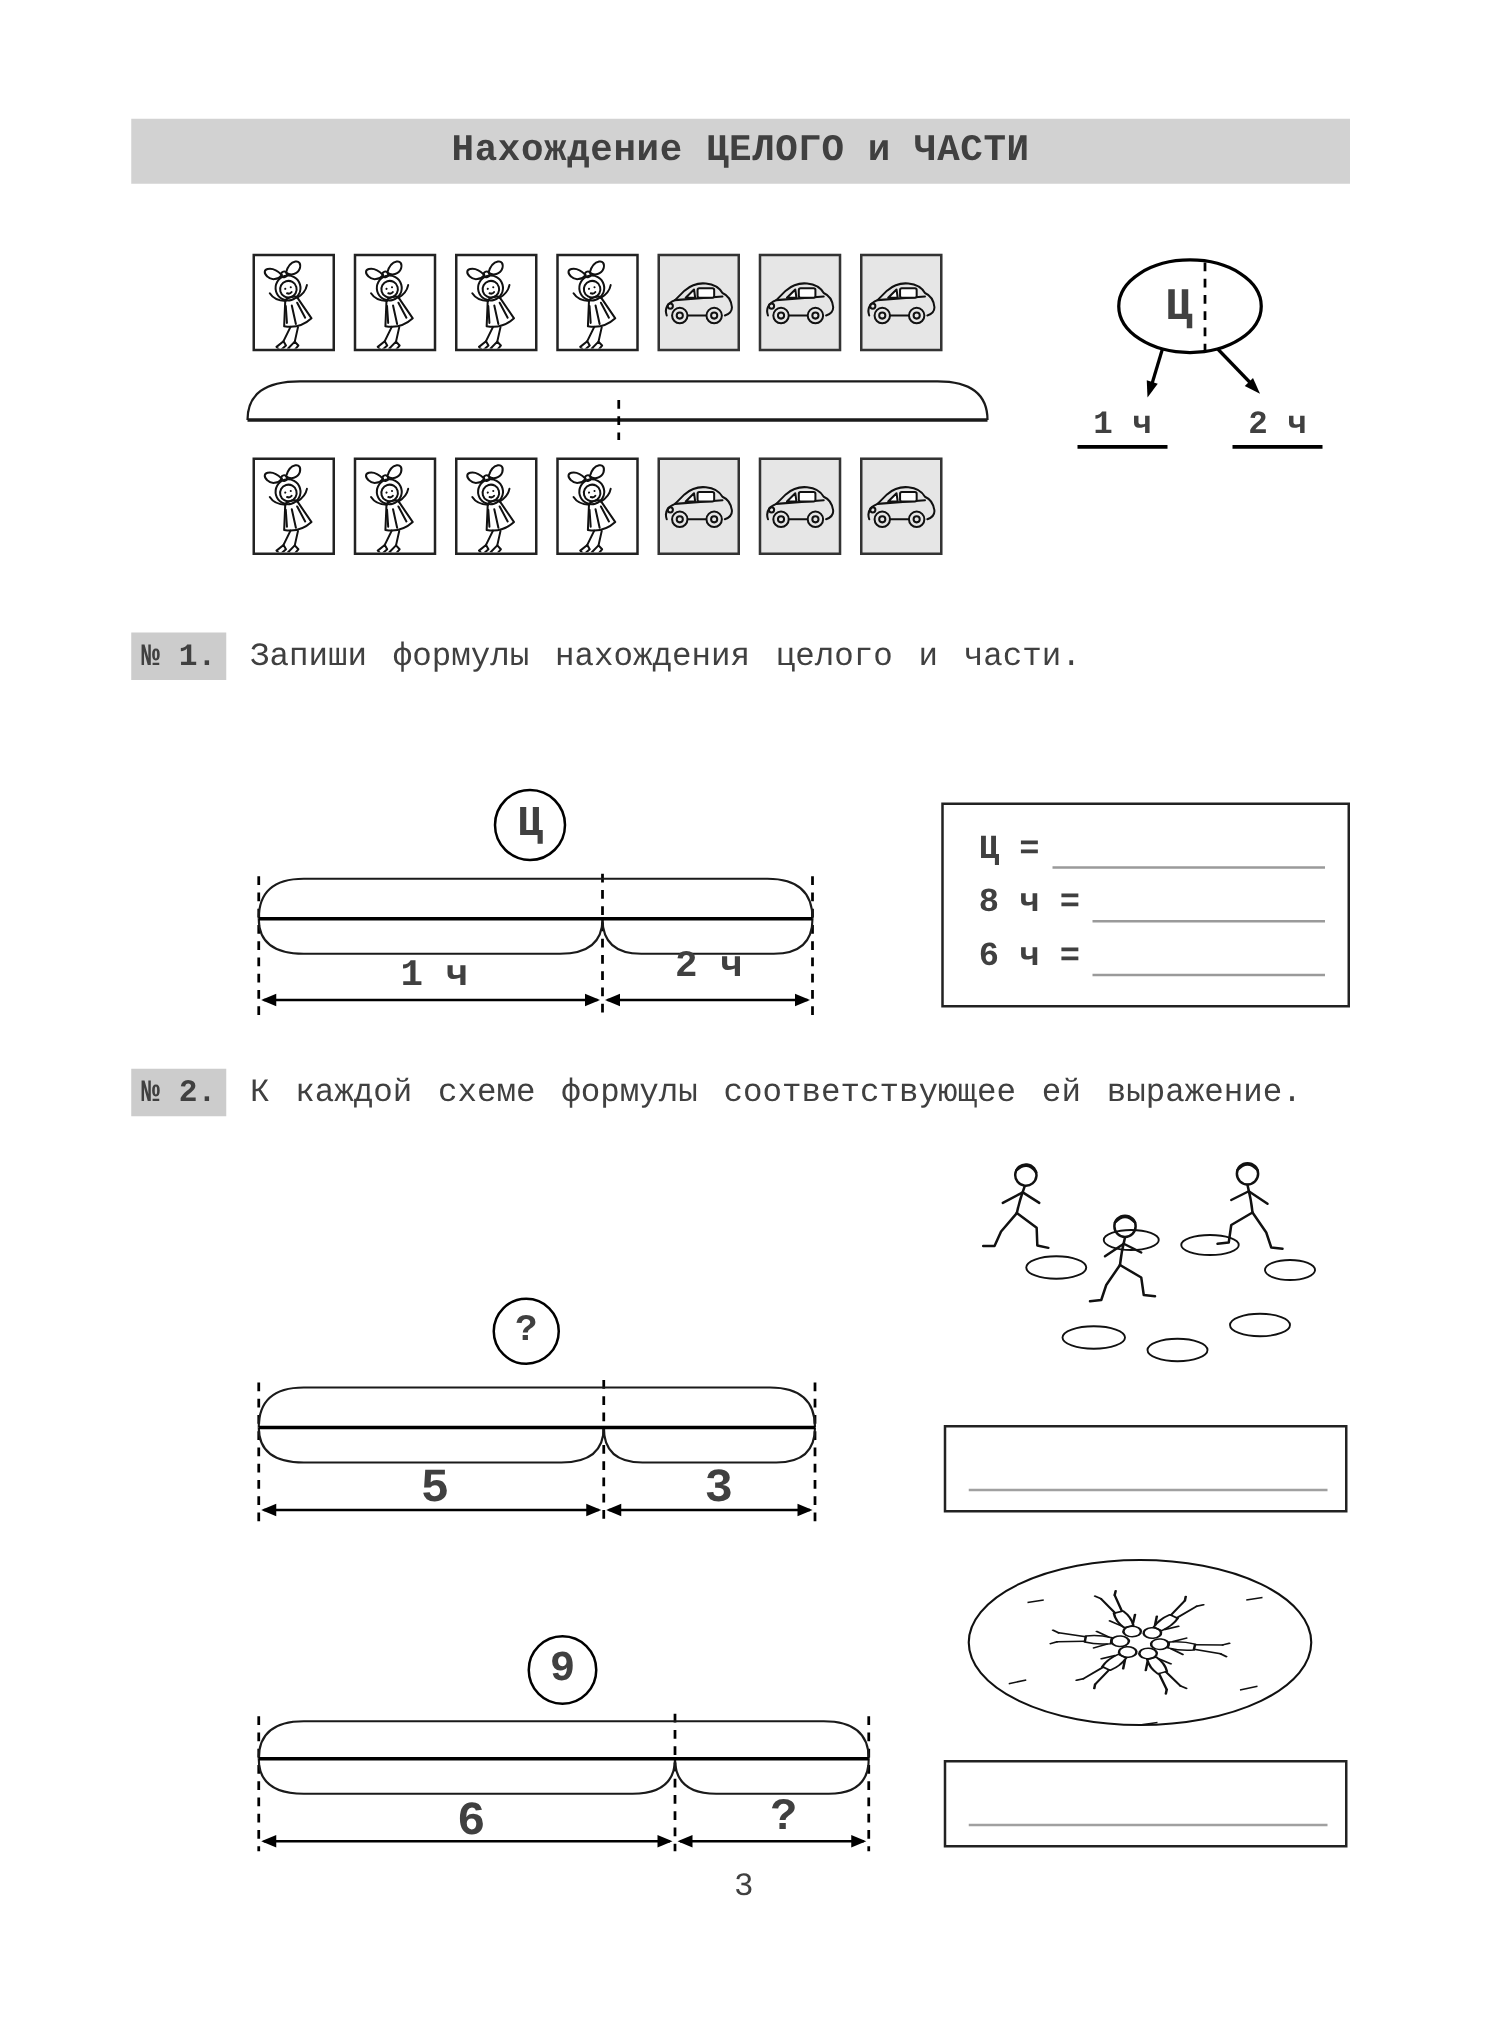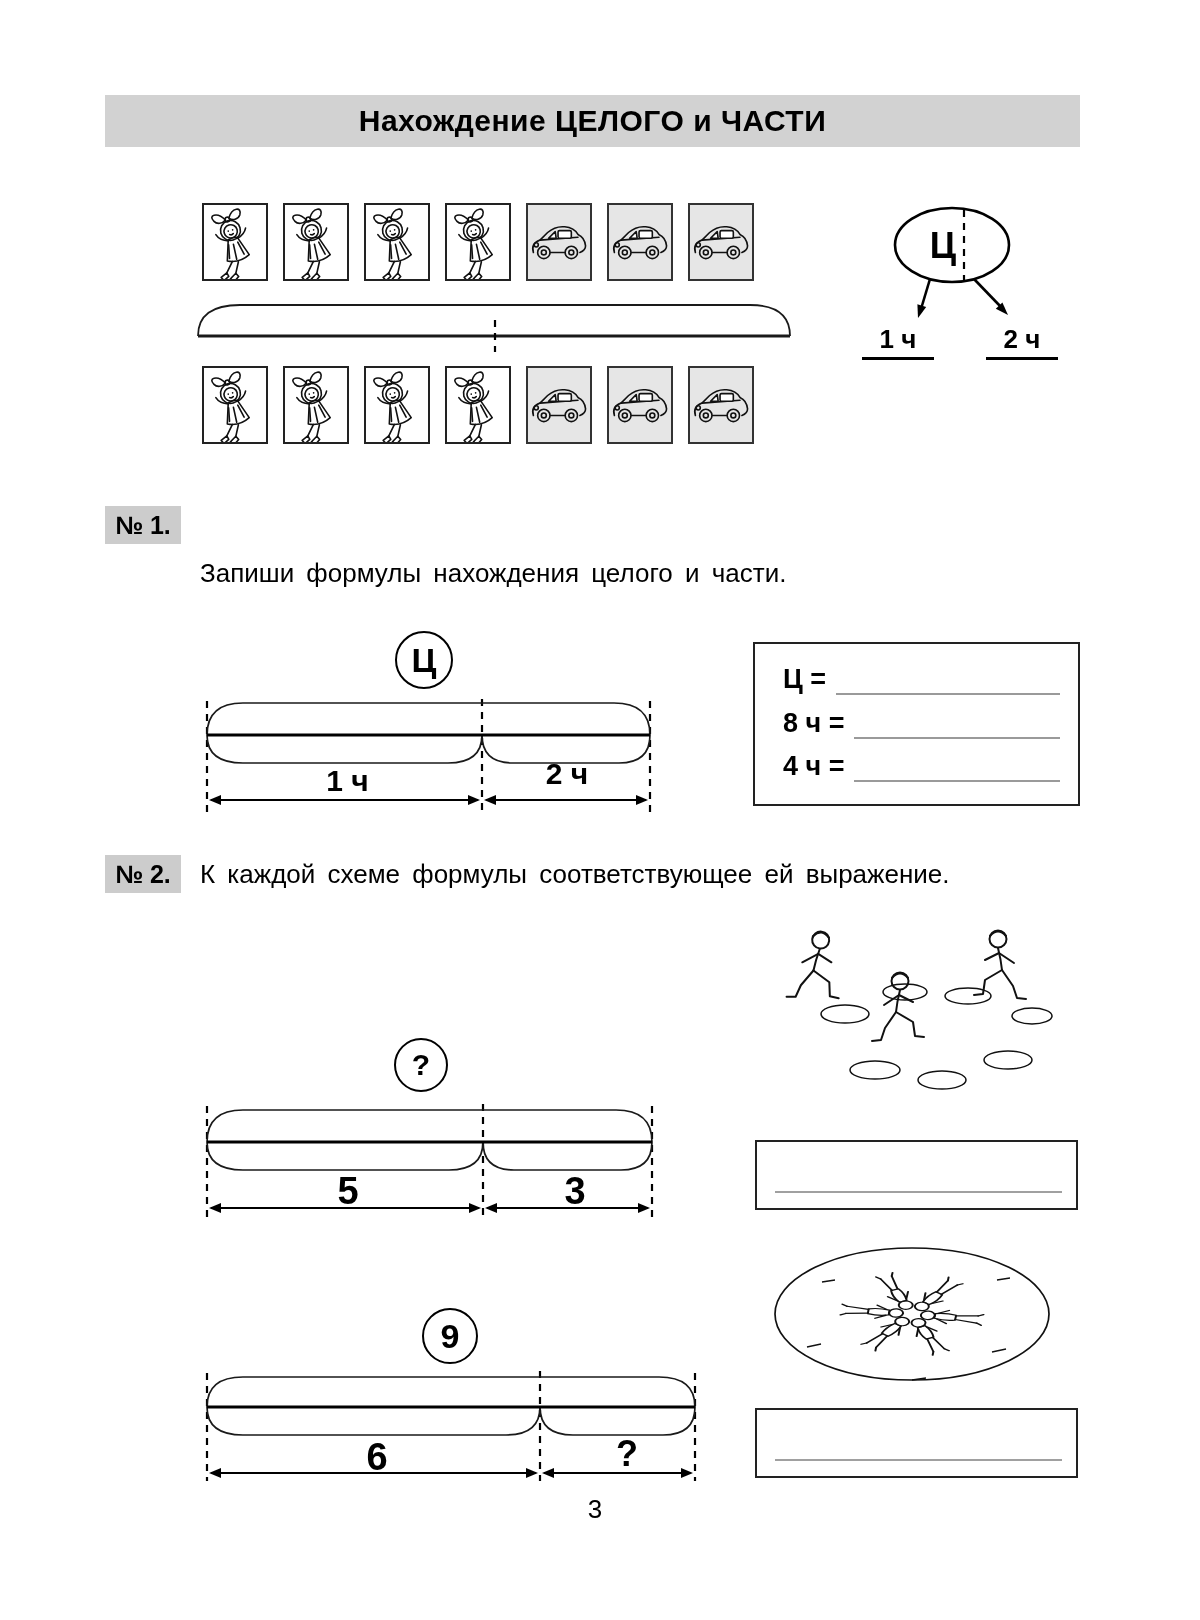--- a/index.html
+++ b/index.html
@@ -1,20 +1,20 @@
 <!DOCTYPE html>
 <html><head>
 <meta charset="utf-8">
 <style>
   * { margin:0; padding:0; box-sizing:border-box; }
   html,body { background:#ffffff; }
   .page {
     position:relative; width:1200px; height:1620px; margin:0 auto;
-    background:#fff; color:#000000;
-    font-family:Liberation Sans, sans-serif; overflow:hidden;
+    background:#fff; color:#404040;
+    font-family:Liberation Mono, monospace; overflow:hidden;
   }
   .title-bar {
     position:absolute; left:105px; top:95px; width:975px; height:52px;
     background:#d2d2d2; display:flex; align-items:center; justify-content:center;
   }
   .title-bar span { font-size:30px; font-weight:bold; letter-spacing:.5px; }
 
   .card-row { position:absolute; left:202px; display:flex; gap:15px; }
   .row-top { top:203px; }
   .row-bottom { top:366px; }
@@ -212,21 +212,21 @@
     <line x1="94" y1="79" x2="121" y2="107" stroke="#000" stroke-width="2.6"></line>
     <polygon points="128,115 115.8,108.7 122.4,102.4"></polygon>
   </svg>
   <span class="bar-label" style="left:908px; top:225px; width:70px; font-size:36px;">Ц</span>
   <span class="u-label" style="left:862px; top:324px; width:72px;">1 ч</span>
   <span class="u-label" style="left:986px; top:324px; width:72px;">2 ч</span>
 
   <div class="task-num" style="top:506px;">
     <span>№ 1.</span>
   </div>
-  <span class="task-text" style="top:510px;margin-top:48px;">Запиши формулы нахождения целого и части.</span>
+  <span class="task-text" style="top:510px;">Запиши формулы нахождения целого и части.</span>
 
   <div class="circle-label" style="left:395px; top:631px; width:58px; height:58px; font-size:34px;">Ц</div>
   <svg class="lineart" style="left:195px; top:695px;" width="470" height="125">
     <line x1="12" y1="6" x2="12" y2="118" class="dash"></line>
     <line x1="287" y1="4" x2="287" y2="118" class="dash"></line>
     <line x1="455" y1="6" x2="455" y2="118" class="dash"></line>
     <path d="M12,40 Q12,8 48,8 L419,8 Q455,8 455,40" class="thin"></path>
     <path d="M12,40 Q12,68 48,68 L253,68 Q287,68 287,40" class="thin"></path>
     <path d="M287,40 Q287,68 318,68 L424,68 Q455,68 455,40" class="thin"></path>
     <line x1="12" y1="40" x2="455" y2="40" class="mid"></line>
@@ -243,21 +243,21 @@
   <div class="formula-box">
     <div class="formula-row">
       <span class="flabel">Ц =</span>
       <div class="fline"></div>
     </div>
     <div class="formula-row">
       <span class="flabel">8 ч =</span>
       <div class="fline"></div>
     </div>
     <div class="formula-row">
-      <span class="flabel">4 ч =</span>
+      <span class="flabel">6 ч =</span>
       <div class="fline"></div>
     </div>
   </div>
 
   <div class="task-num" style="top:855px;">
     <span>№ 2.</span>
   </div>
   <span class="task-text" style="top:859px;">К каждой схеме формулы соответствующее ей выражение.</span>
 
   <div class="circle-label" style="left:394px; top:1038px; width:54px; height:54px; font-size:30px;">?</div>

